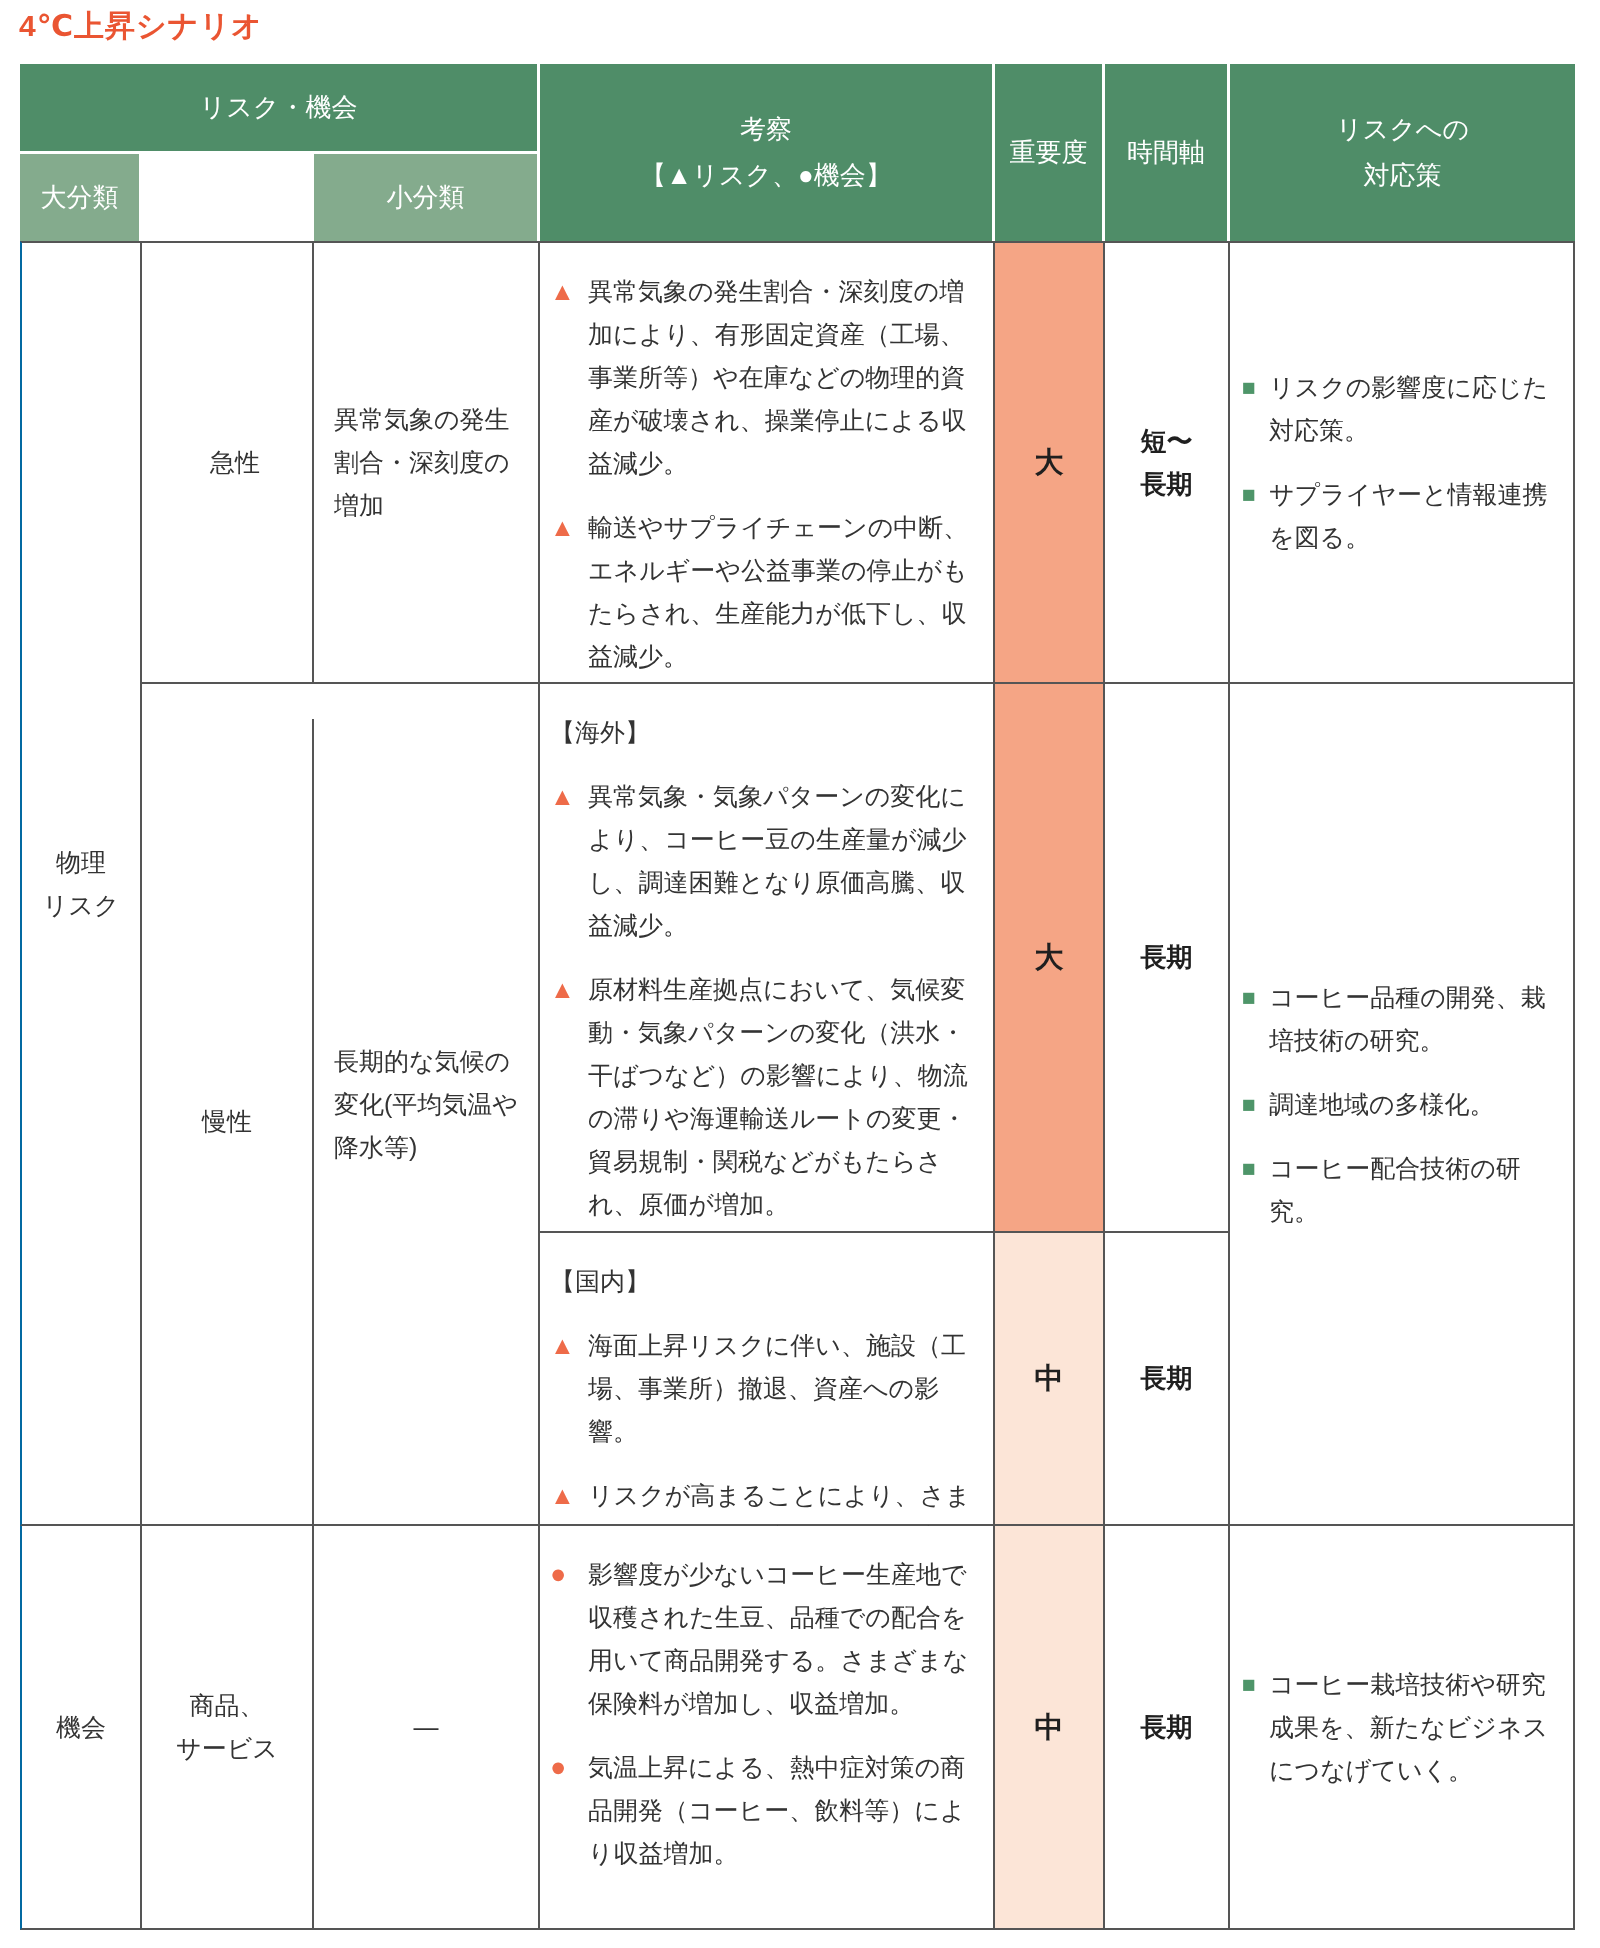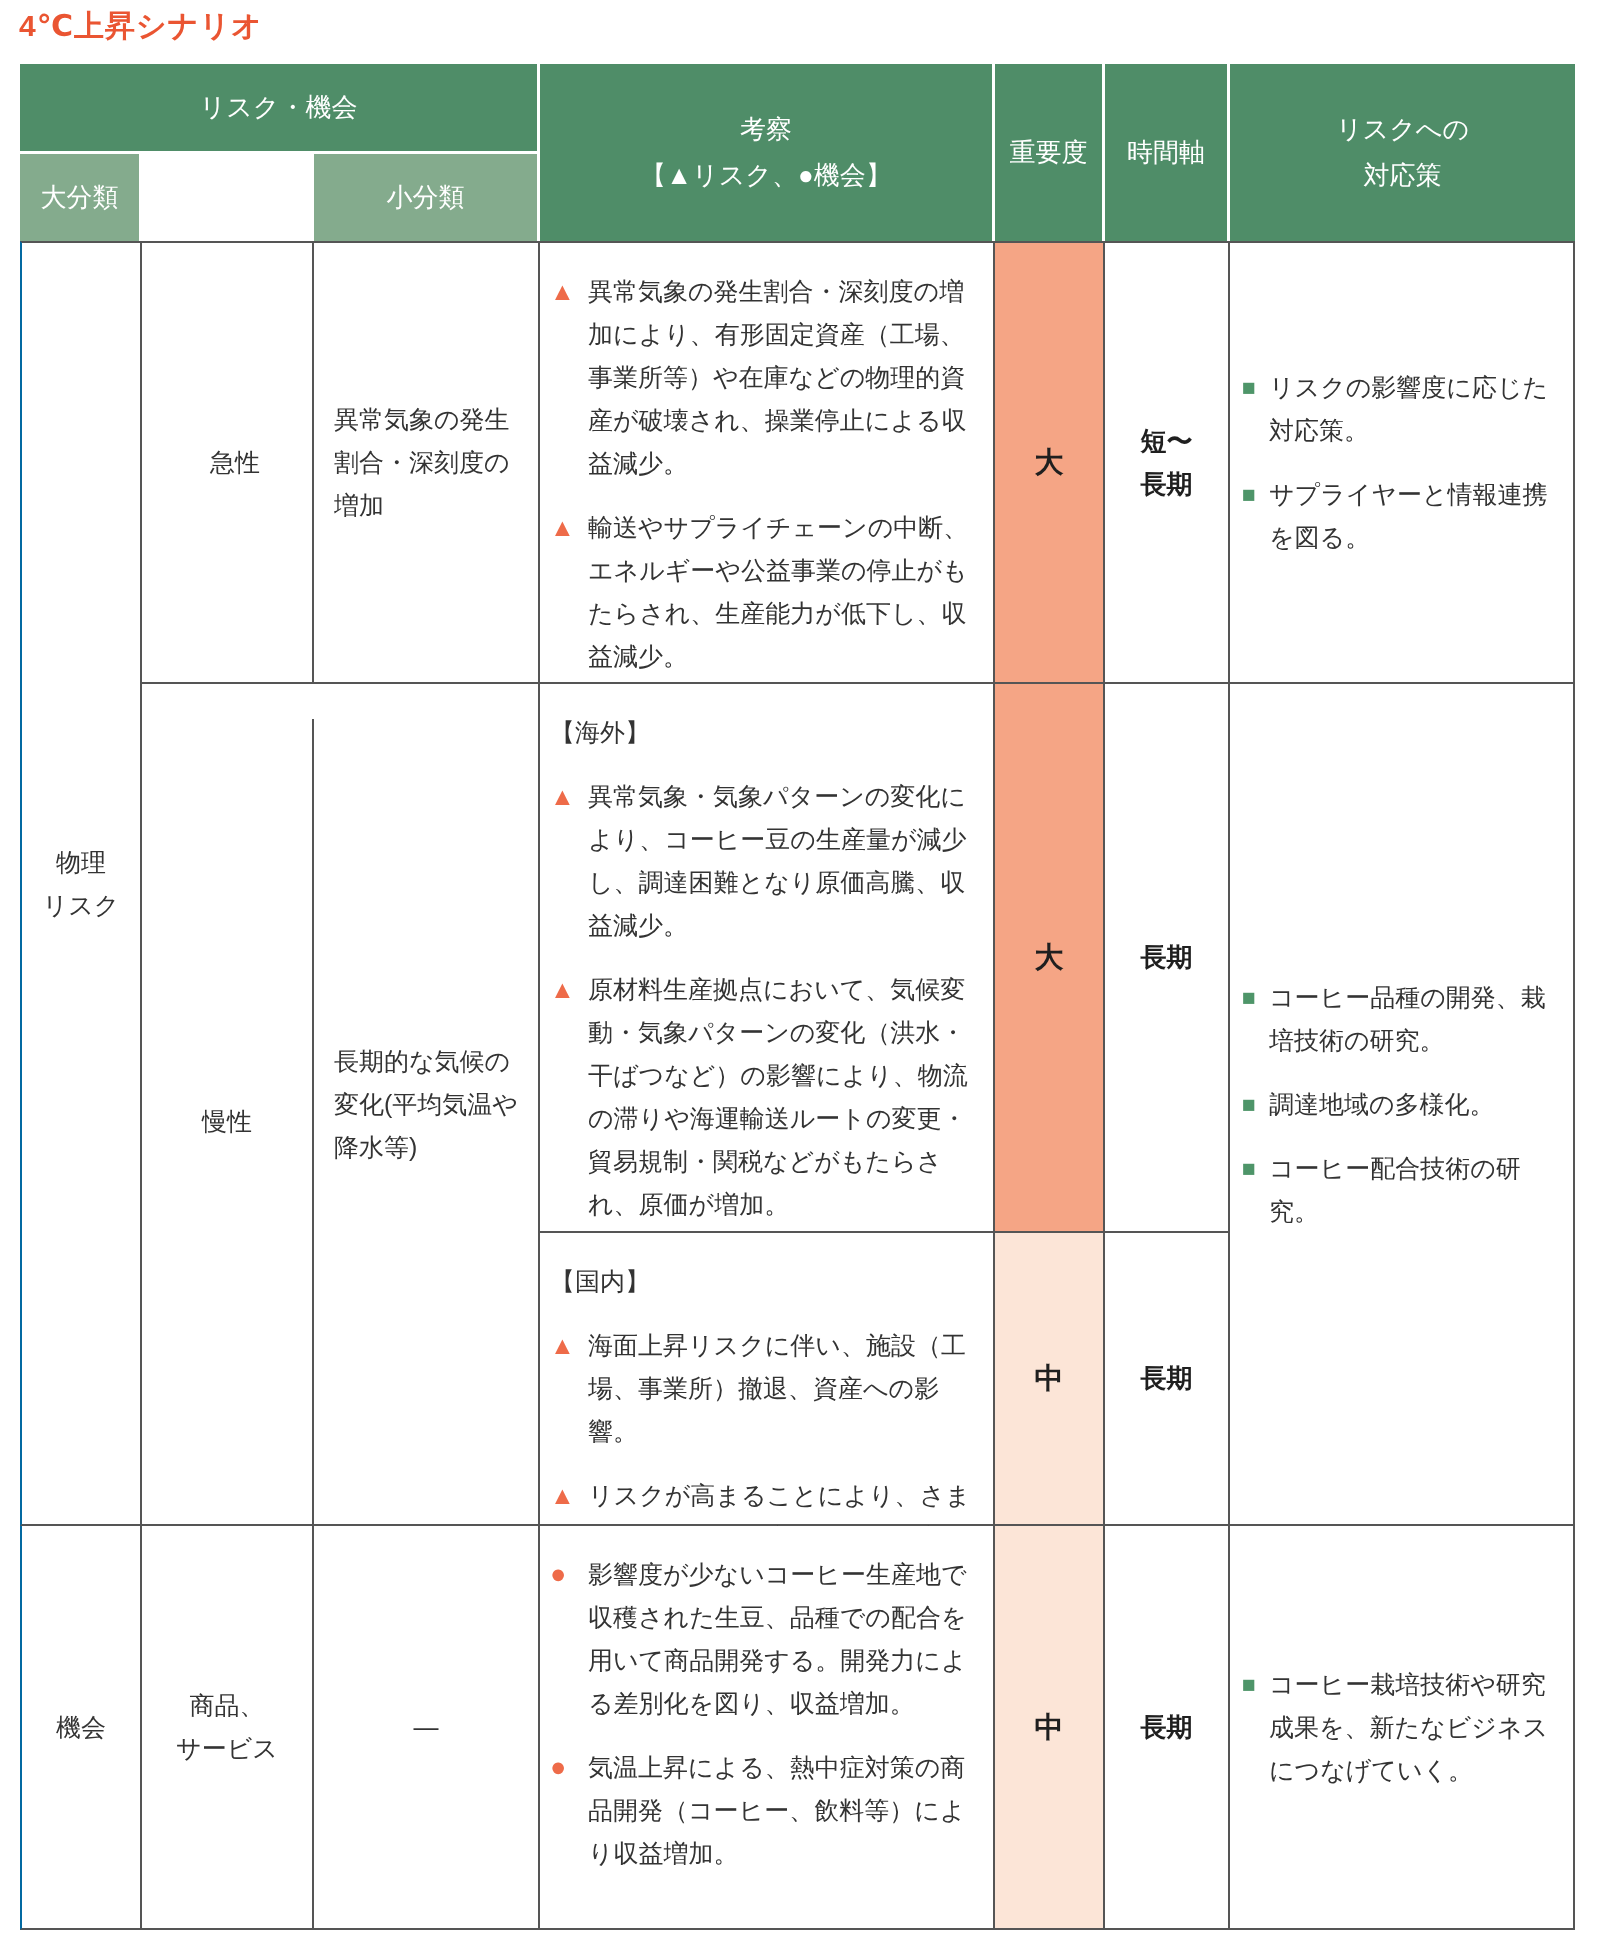--- a/index.html
+++ b/index.html
@@ -188,21 +188,21 @@
   <div id="b-imp2b" class="td center imp bg-mid">中</div>
   <div id="b-time2b" class="td center time">長期</div>
 
   <div id="b-kikai" class="td center bl">機会</div>
   <div id="b-shohin" class="td center">商品、
 サービス</div>
   <div id="b-dash" class="td center">—</div>
   <div id="b-k3" class="td kosatsu">
       <div class="li opportunity">
         <span class="marker opportunity">●</span>
-        <span class="txt">影響度が少ないコーヒー生産地で収穫された生豆、品種での配合を用いて商品開発する。開発力による差別化を図り、収益増加。</span>
+        <span class="txt">影響度が少ないコーヒー生産地で収穫された生豆、品種での配合を用いて商品開発する。さまざまな保険料が増加し、収益増加。</span>
       </div>
       <div class="li opportunity">
         <span class="marker opportunity">●</span>
         <span class="txt">気温上昇による、熱中症対策の商品開発（コーヒー、飲料等）により収益増加。</span>
       </div>
     </div>
   <div id="b-imp3" class="td center imp bg-mid">中</div>
   <div id="b-time3" class="td center time">長期</div>
   <div id="b-m3" class="td measures">
       <div class="li measure">

